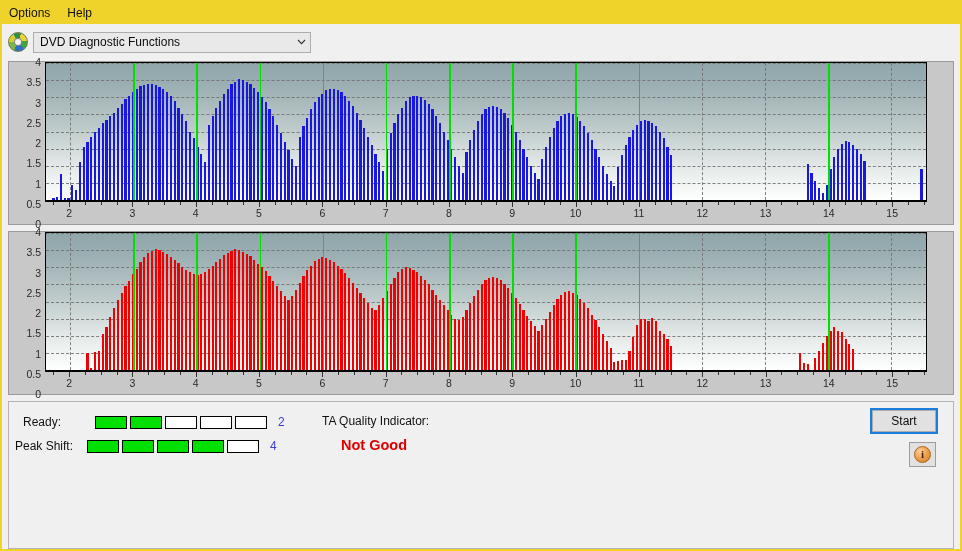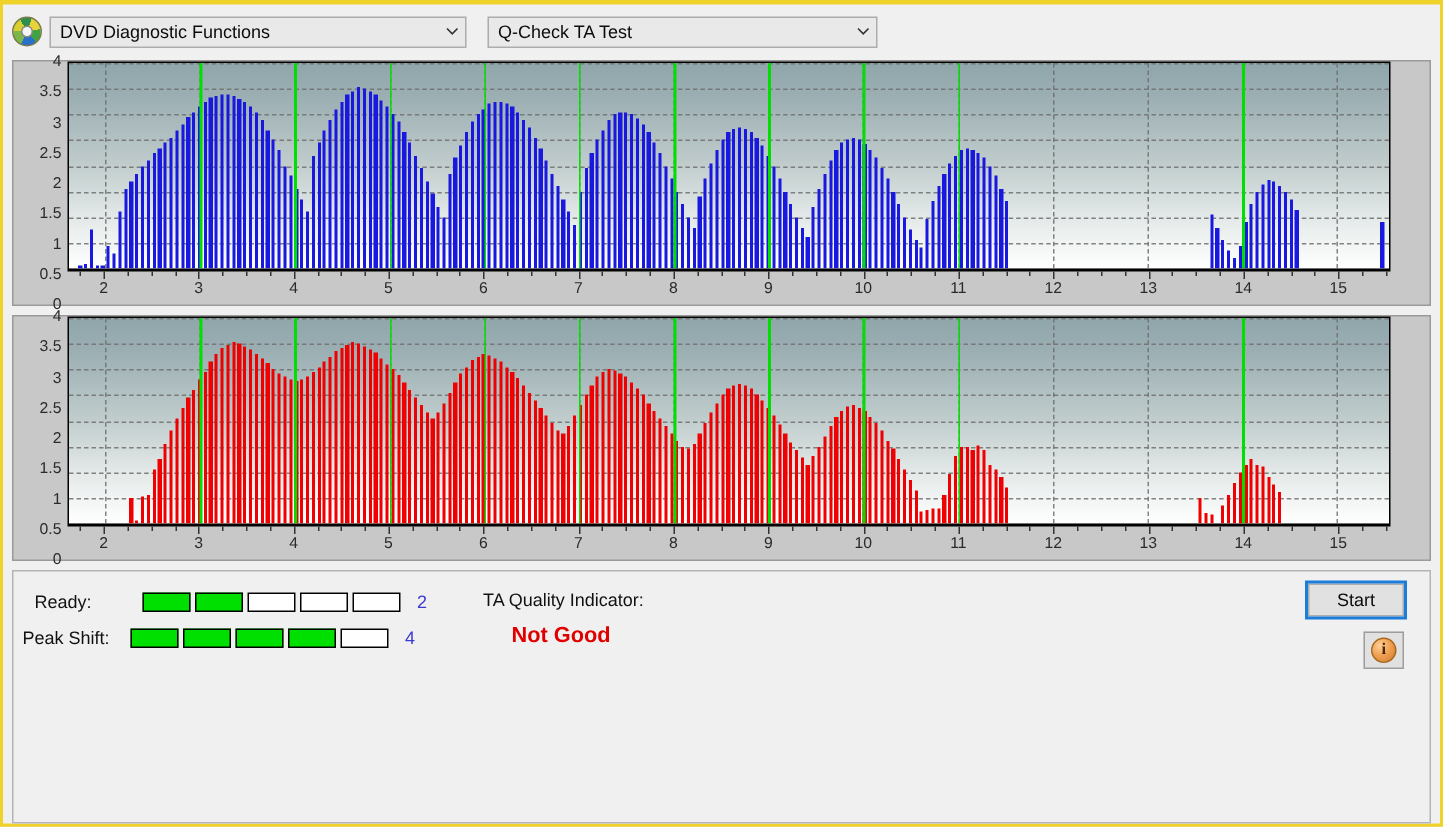--- a/index.html
+++ b/index.html
@@ -251,35 +251,31 @@
     padding-left:5px;
     font-size:12px;color:#e00000;
   }
 </style>
 </head>
 <body>
 
 <div class="window">
 
 
+  <div class="menubar">
+    <div class="menu-item">Options</div>
+    <div class="menu-item">Help</div>
+  </div>
 
   <div class="client">
 
     <div class="selrow">
       <div class="disc-icon"></div>
       <div class="combo combo-func">
         <span class="label">DVD Diagnostic Functions</span>
-        <span class="arrow">
-          <svg width="9" height="6" viewBox="0 0 9 6">
-              <polyline points="1,1 4.5,4.6 8,1" fill="none" stroke="#333" stroke-width="1.1"></polyline>
-            </svg>
-        </span>
-      </div>
-      <div class="combo combo-test">
-        <span class="label">Q-Check TA Test</span>
         <span class="arrow">
           <svg width="9" height="6" viewBox="0 0 9 6">
               <polyline points="1,1 4.5,4.6 8,1" fill="none" stroke="#333" stroke-width="1.1"></polyline>
             </svg>
         </span>
       </div>
     </div>
 
     <div class="charts">
 

